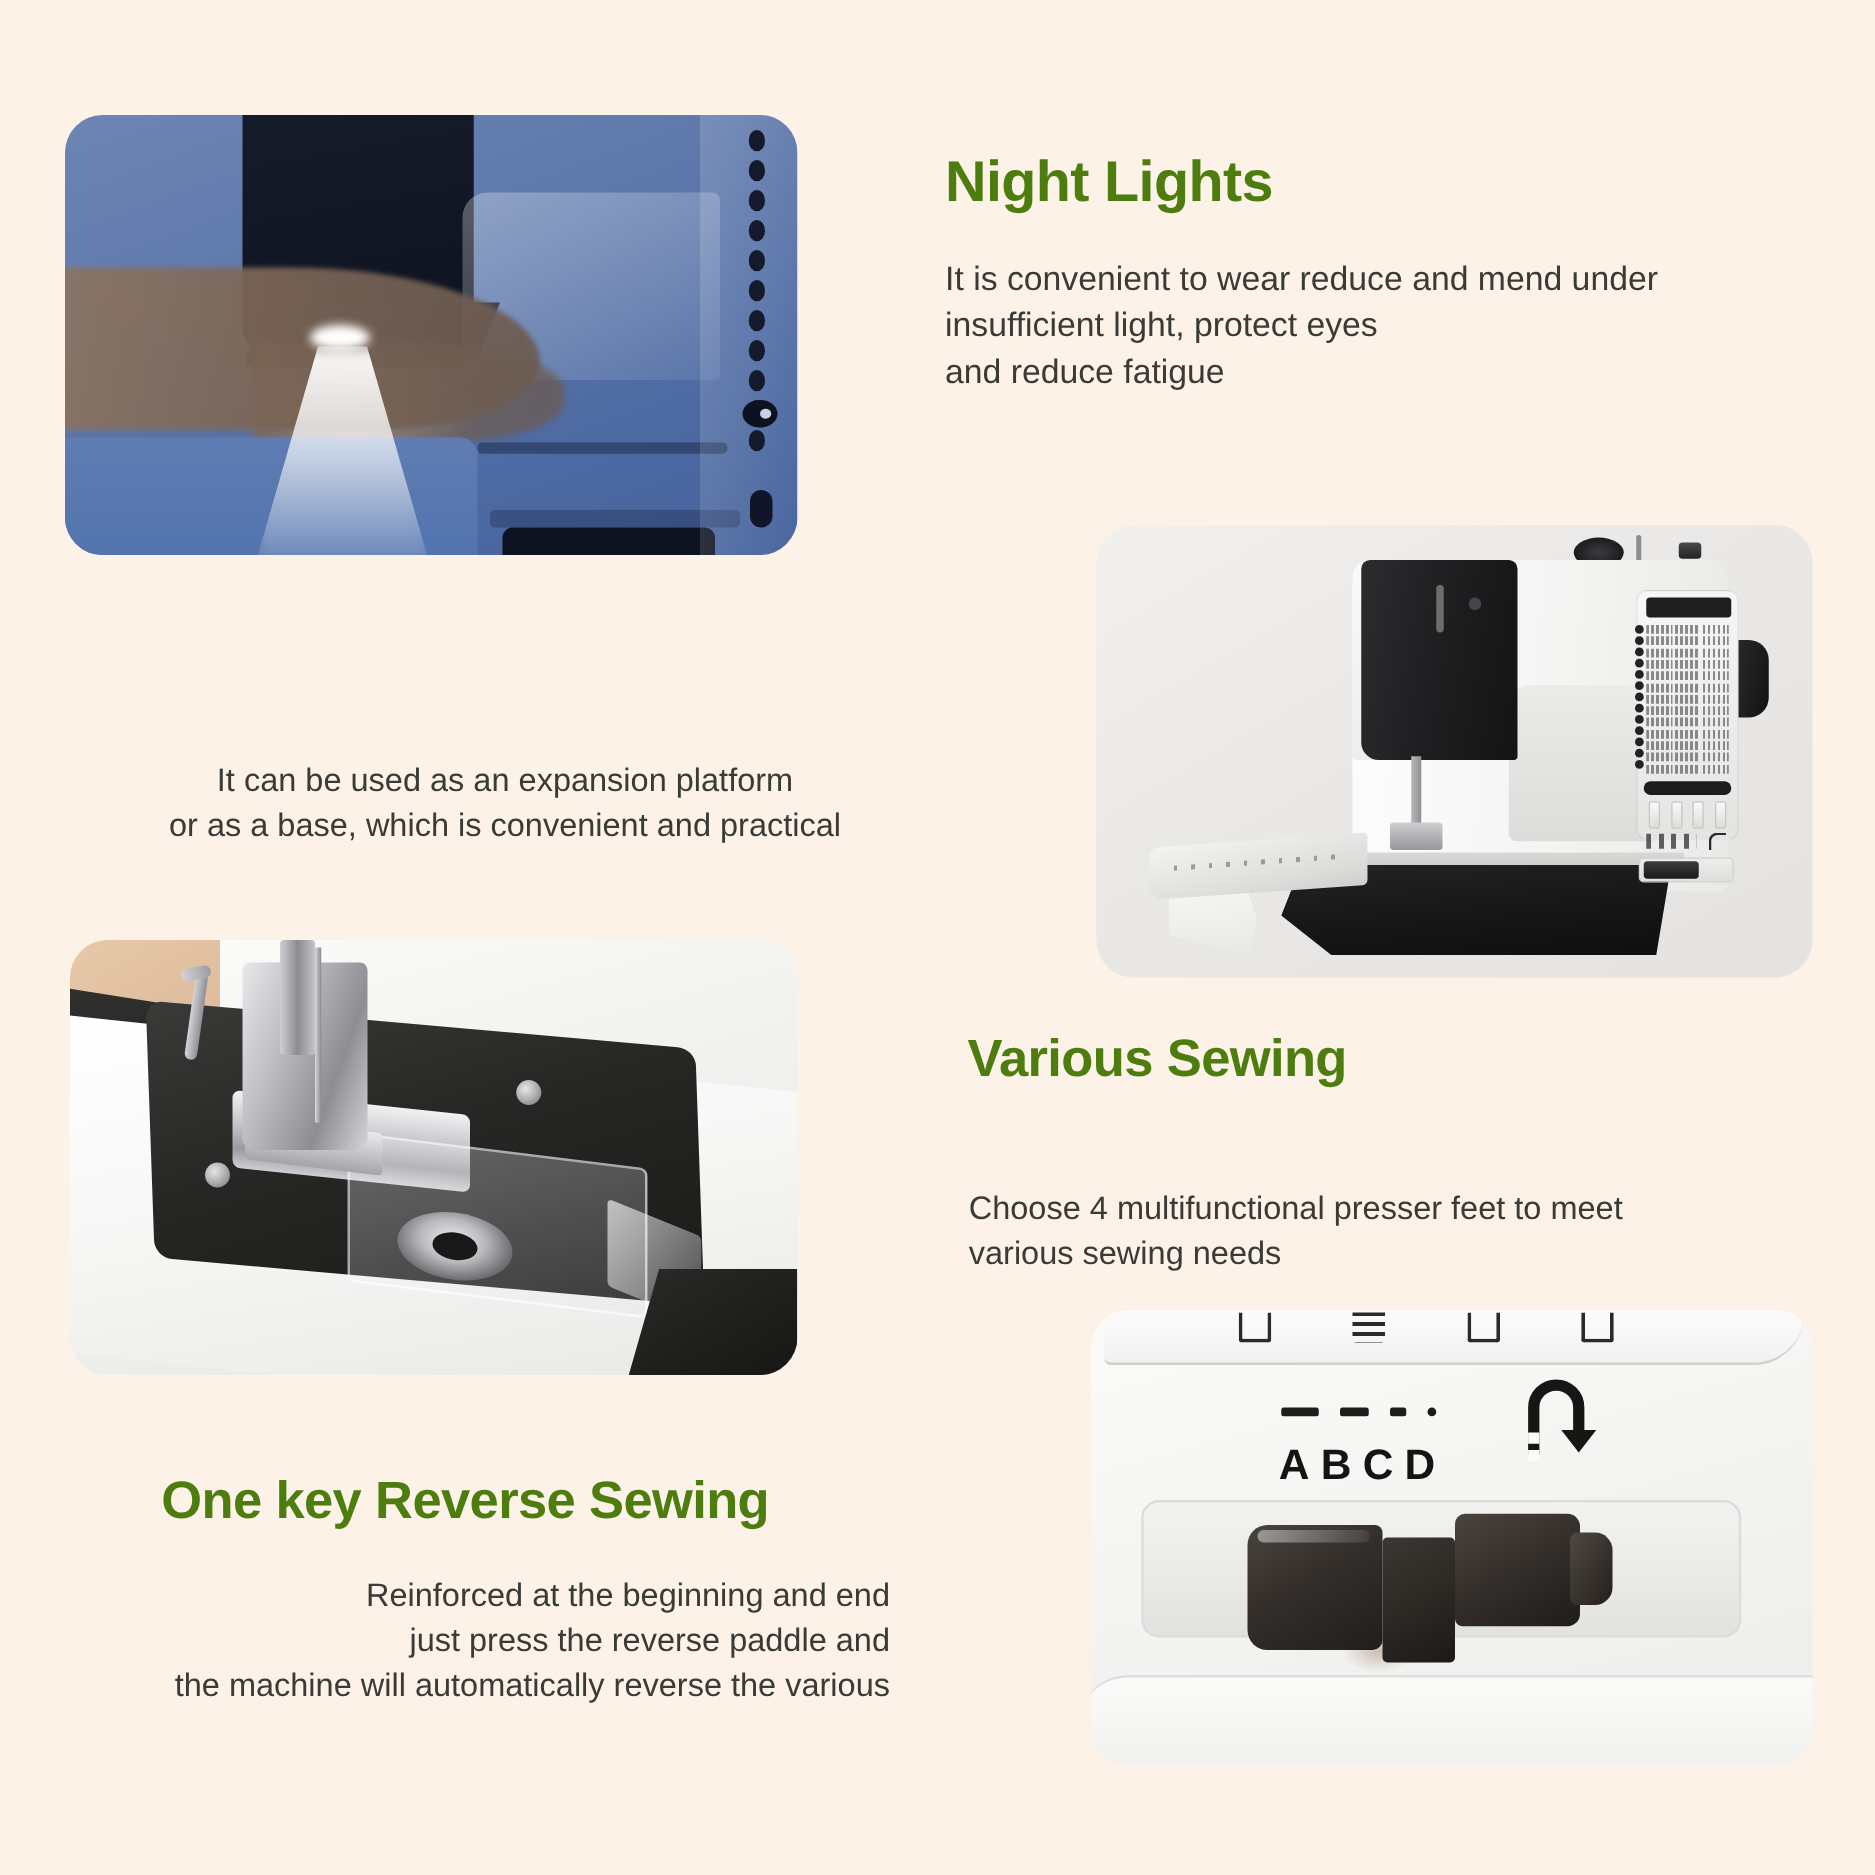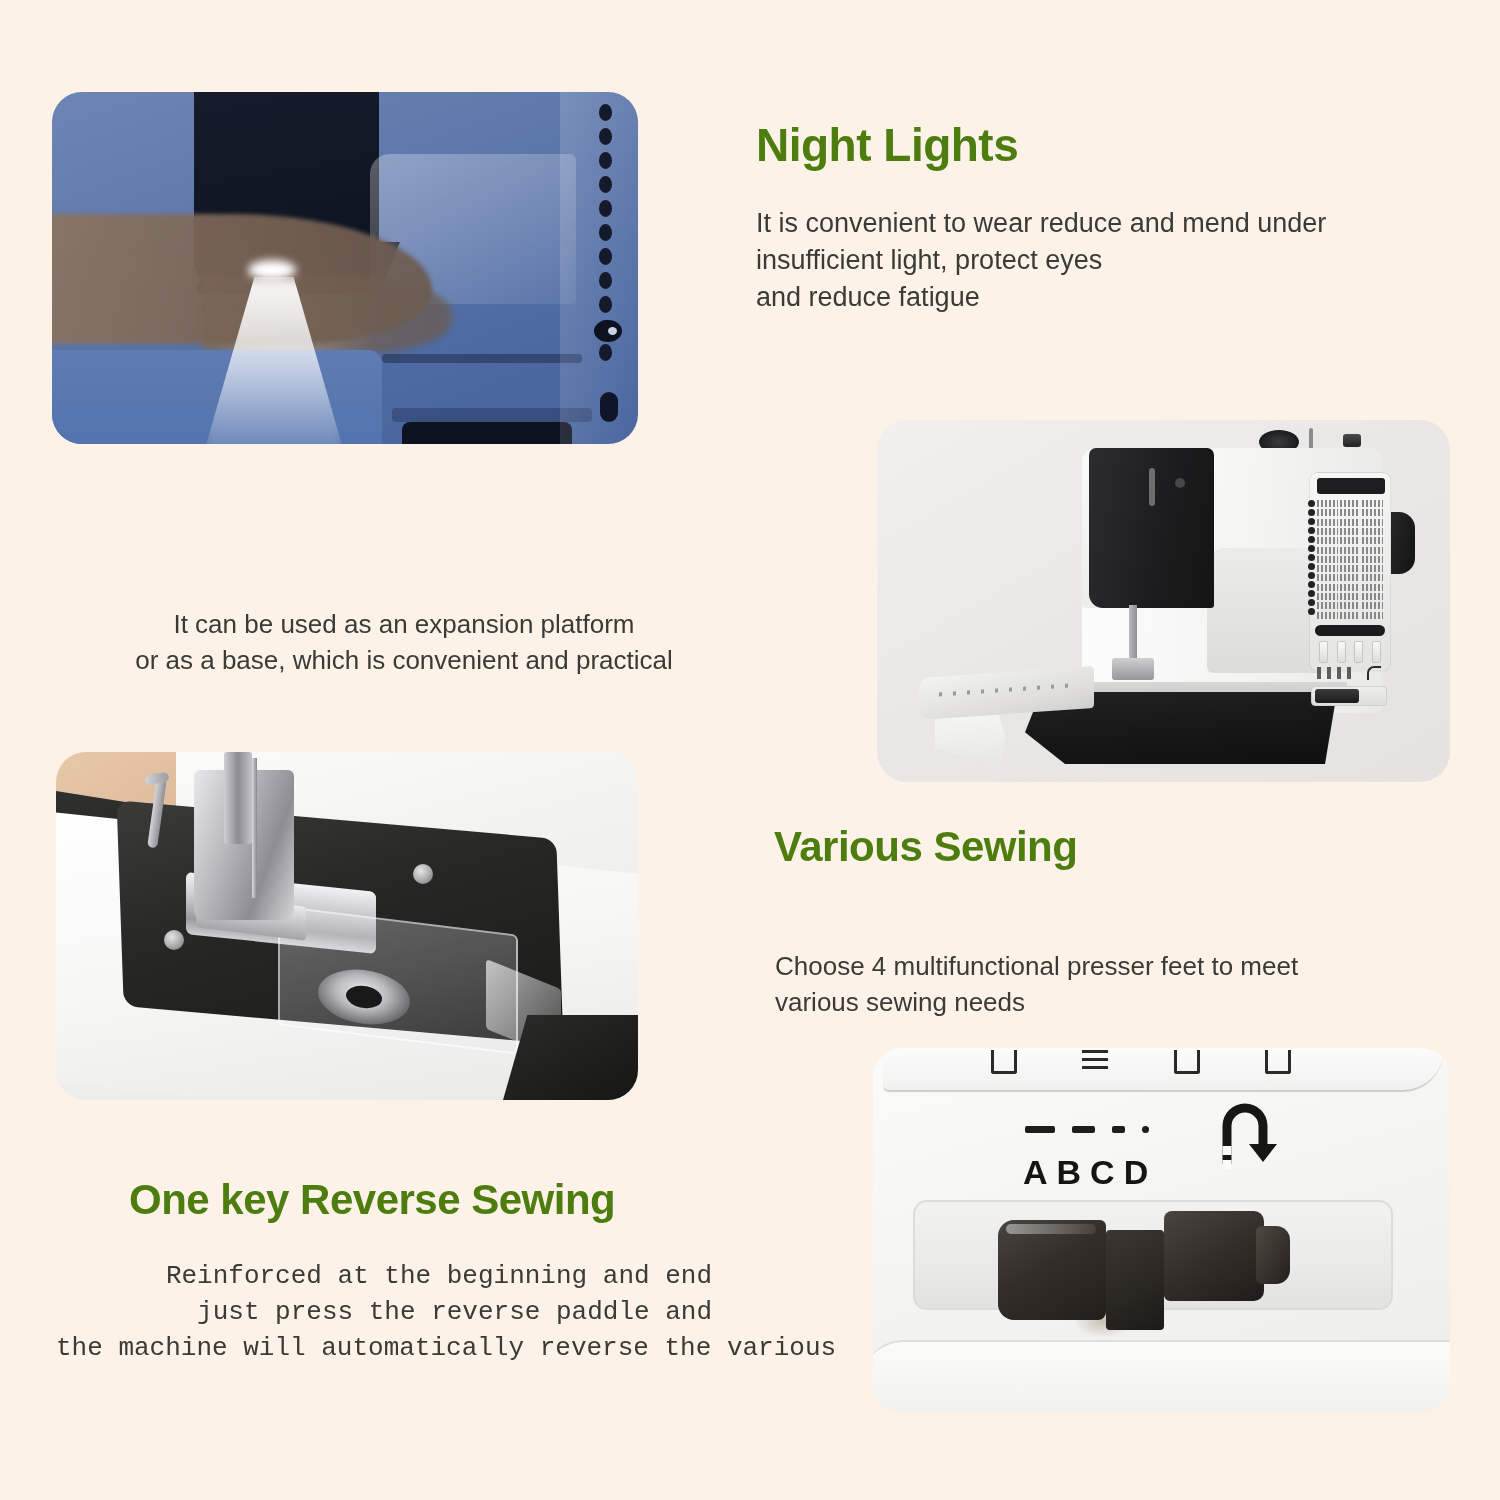--- a/index.html
+++ b/index.html
@@ -617,21 +617,21 @@
     <div class="f-clear-edge"></div>
     <div class="f-footplate"></div>
     <div class="f-presser"></div>
     <div class="f-shank"></div>
     <div class="f-needle"></div>
     <div class="f-lever"></div>
     <div class="f-darkcorner"></div>
   </div>
 
   <div class="heading" style="left:129px; top:1176px; font-size:42px;">One key Reverse Sewing</div>
-  <div class="body-text" style="left:56px; top:1258px; width:656px; font-size:26px; line-height:36px; text-align:right;font-family:Liberation Mono, monospace;">
+  <div class="body-text" style="left:56px; top:1258px; width:656px; font-size:26px; line-height:36px; text-align:right;">
     <span class="ln">Reinforced at the beginning and end</span>
     <span class="ln">just press the reverse paddle and</span>
     <span class="ln">the machine will automatically reverse the various</span>
   </div>
 
   <div class="photo" id="photo-reverse">
     <div class="r-topface"></div>
     <div class="r-tabs">
       <i></i>
       <i class="striped"></i>

